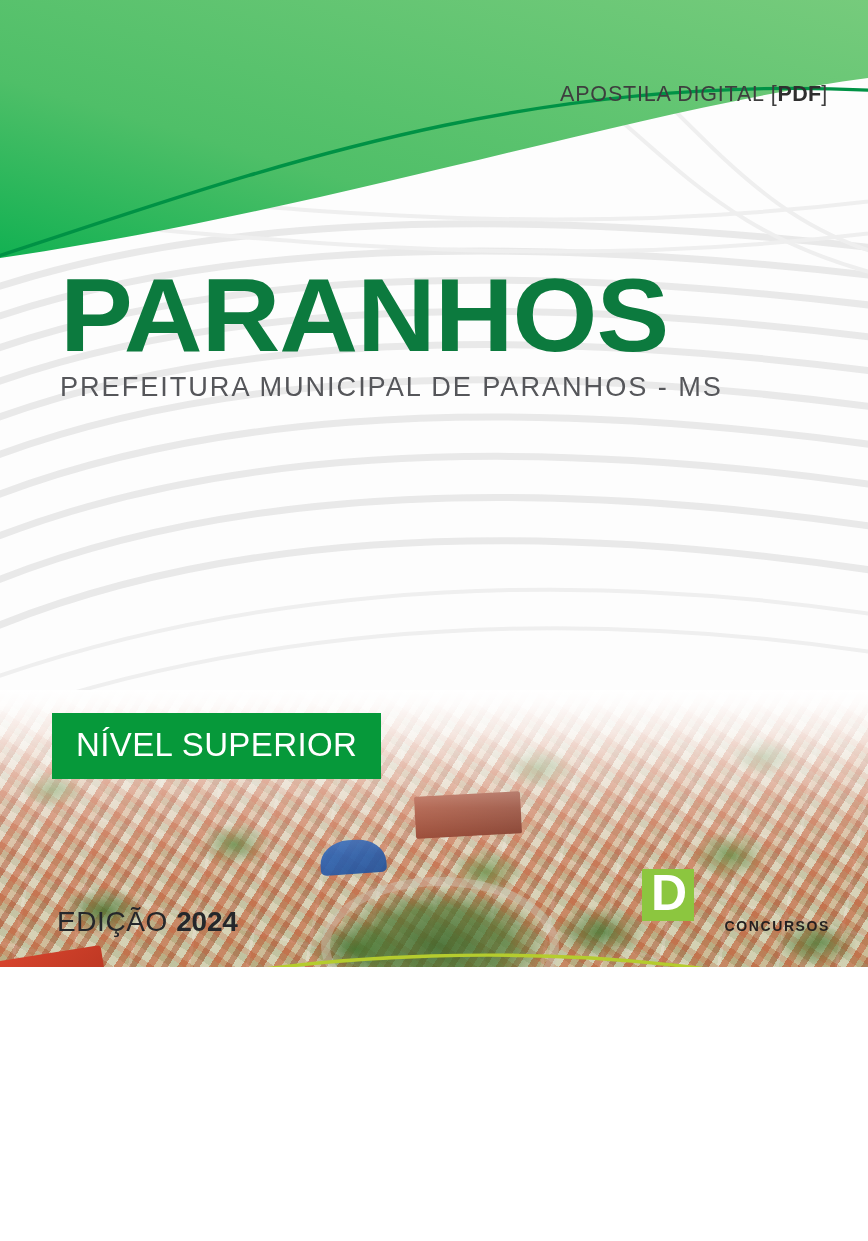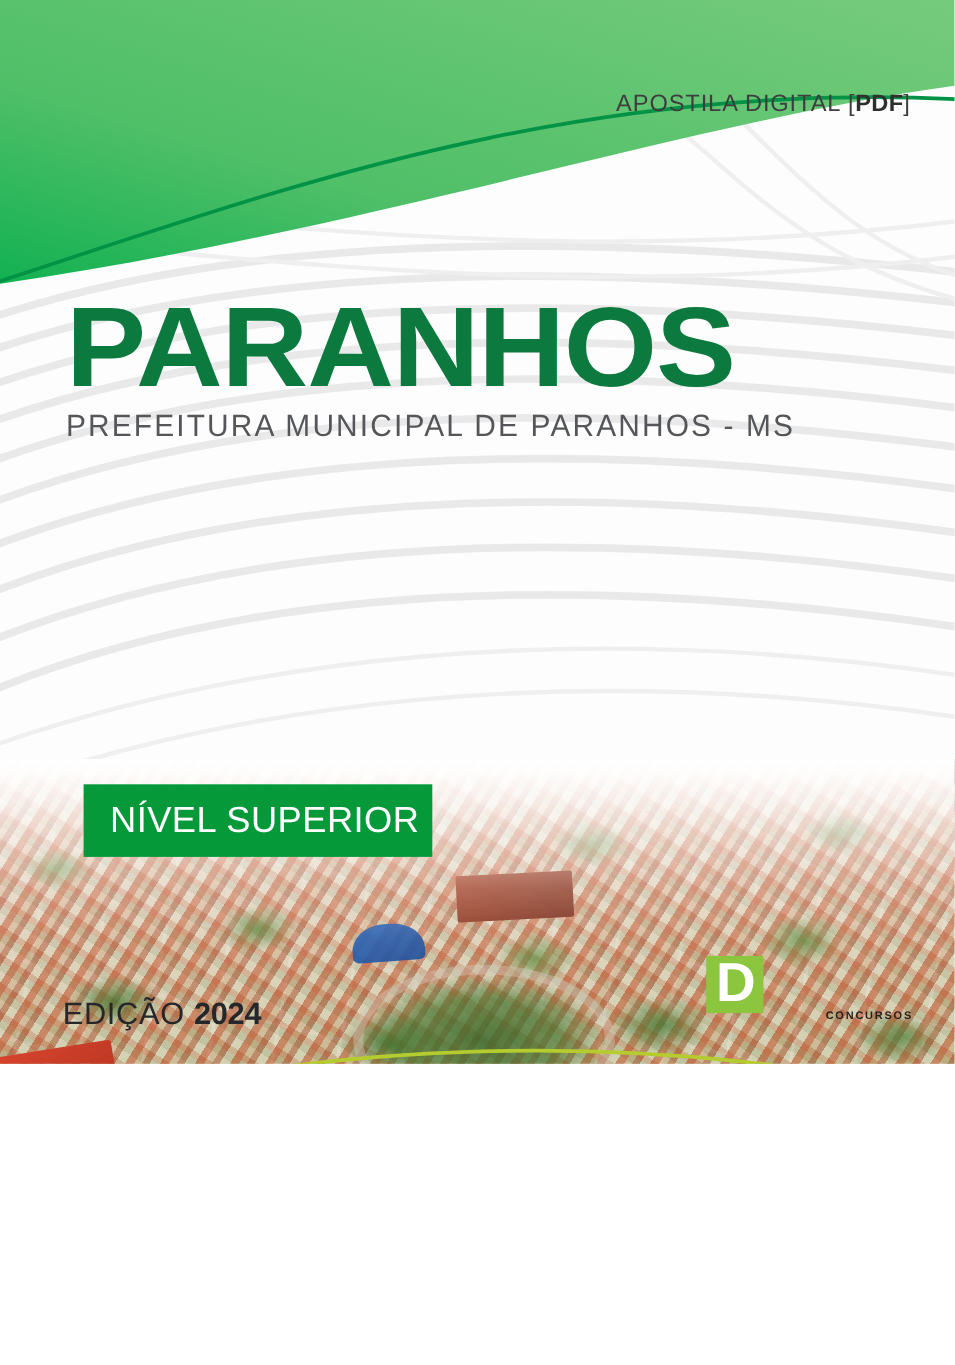--- a/index.html
+++ b/index.html
@@ -137,24 +137,23 @@
     position:absolute; left:52px; top:497px;
     font-size:47px; line-height:1.13;
     font-weight:700; color:#0aa33e;
     letter-spacing:-.3px;
   }
   .role span { display:block; }
 
   .level {
     position:absolute; left:52px; top:713px;
     background:#06993a; color:#ffffff;
-    padding:13px 12px 15px 24px;
+    padding:13px 24px 15px 24px;
     font-size:33px; font-weight:400; letter-spacing:.4px;
     white-space:nowrap;
-    margin-left:24px;
   }
 
   .edition {
     position:absolute; left:57px; bottom:29px;
     font-size:28px; letter-spacing:.6px;
     color:#25272b; font-weight:400; white-space:nowrap;
   }
   .edition b { font-weight:700; letter-spacing:-.3px; }
 
   
@@ -168,21 +167,21 @@
     position:absolute; left:9px; top:-2px;
     font-size:50px; font-weight:700; color:#ffffff; line-height:52px;
   }
   .logo-omina {
     position:absolute; left:50px; top:9px;
     font-size:37px; font-weight:700; color:#231f20;
     letter-spacing:-.6px; line-height:37px;
   }
   .logo-sub {
     position:absolute; right:2px; top:49px;
-    font-size:10px; font-weight:700; color:#231f20;
+    font-size:14px; font-weight:700; color:#231f20;
     letter-spacing:1.6px;
     text-align:center;
   }
 </style>
 </head>
 <body>
 
 <div id="cover">
 
   <div class="paper"></div>

